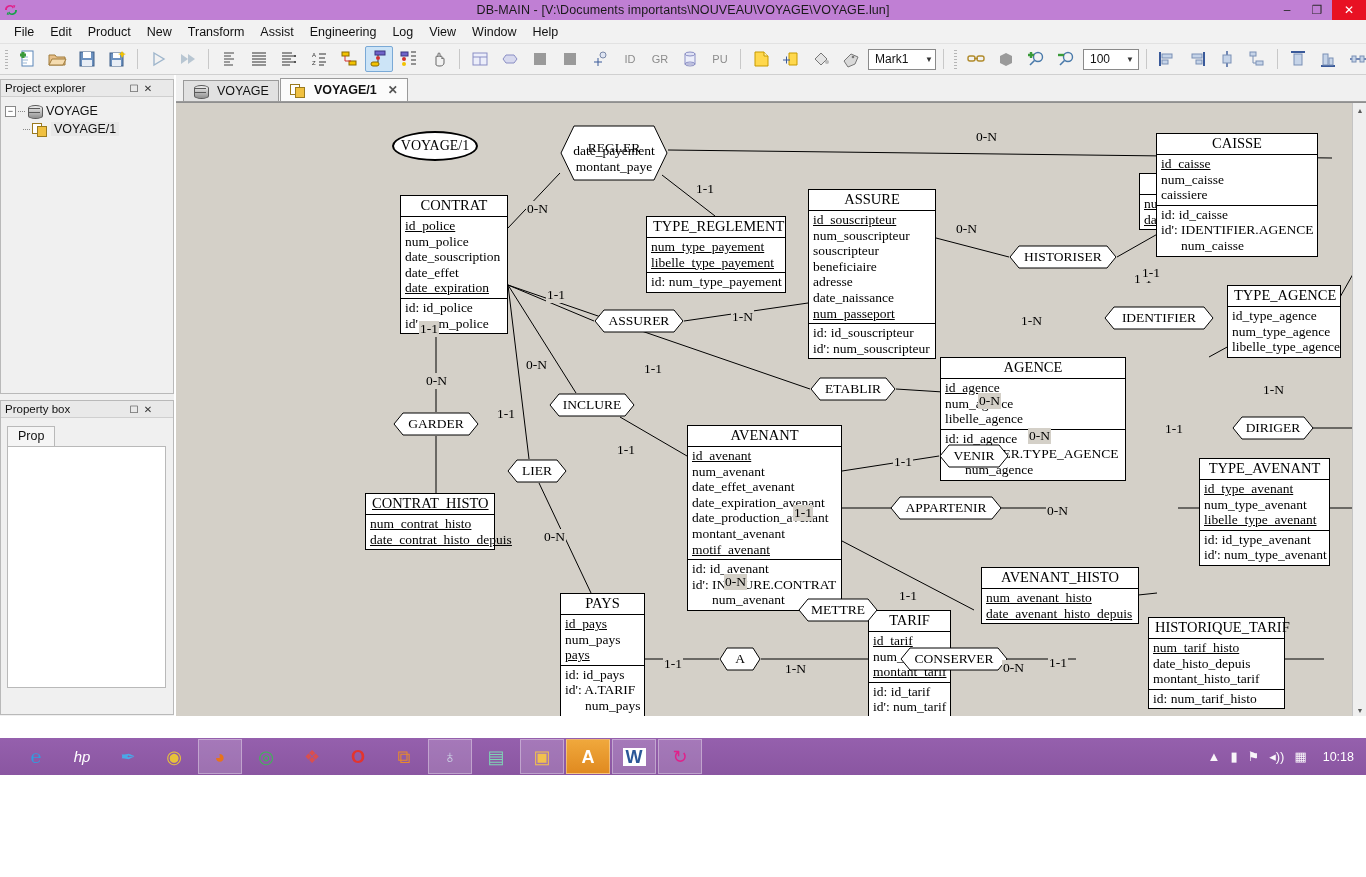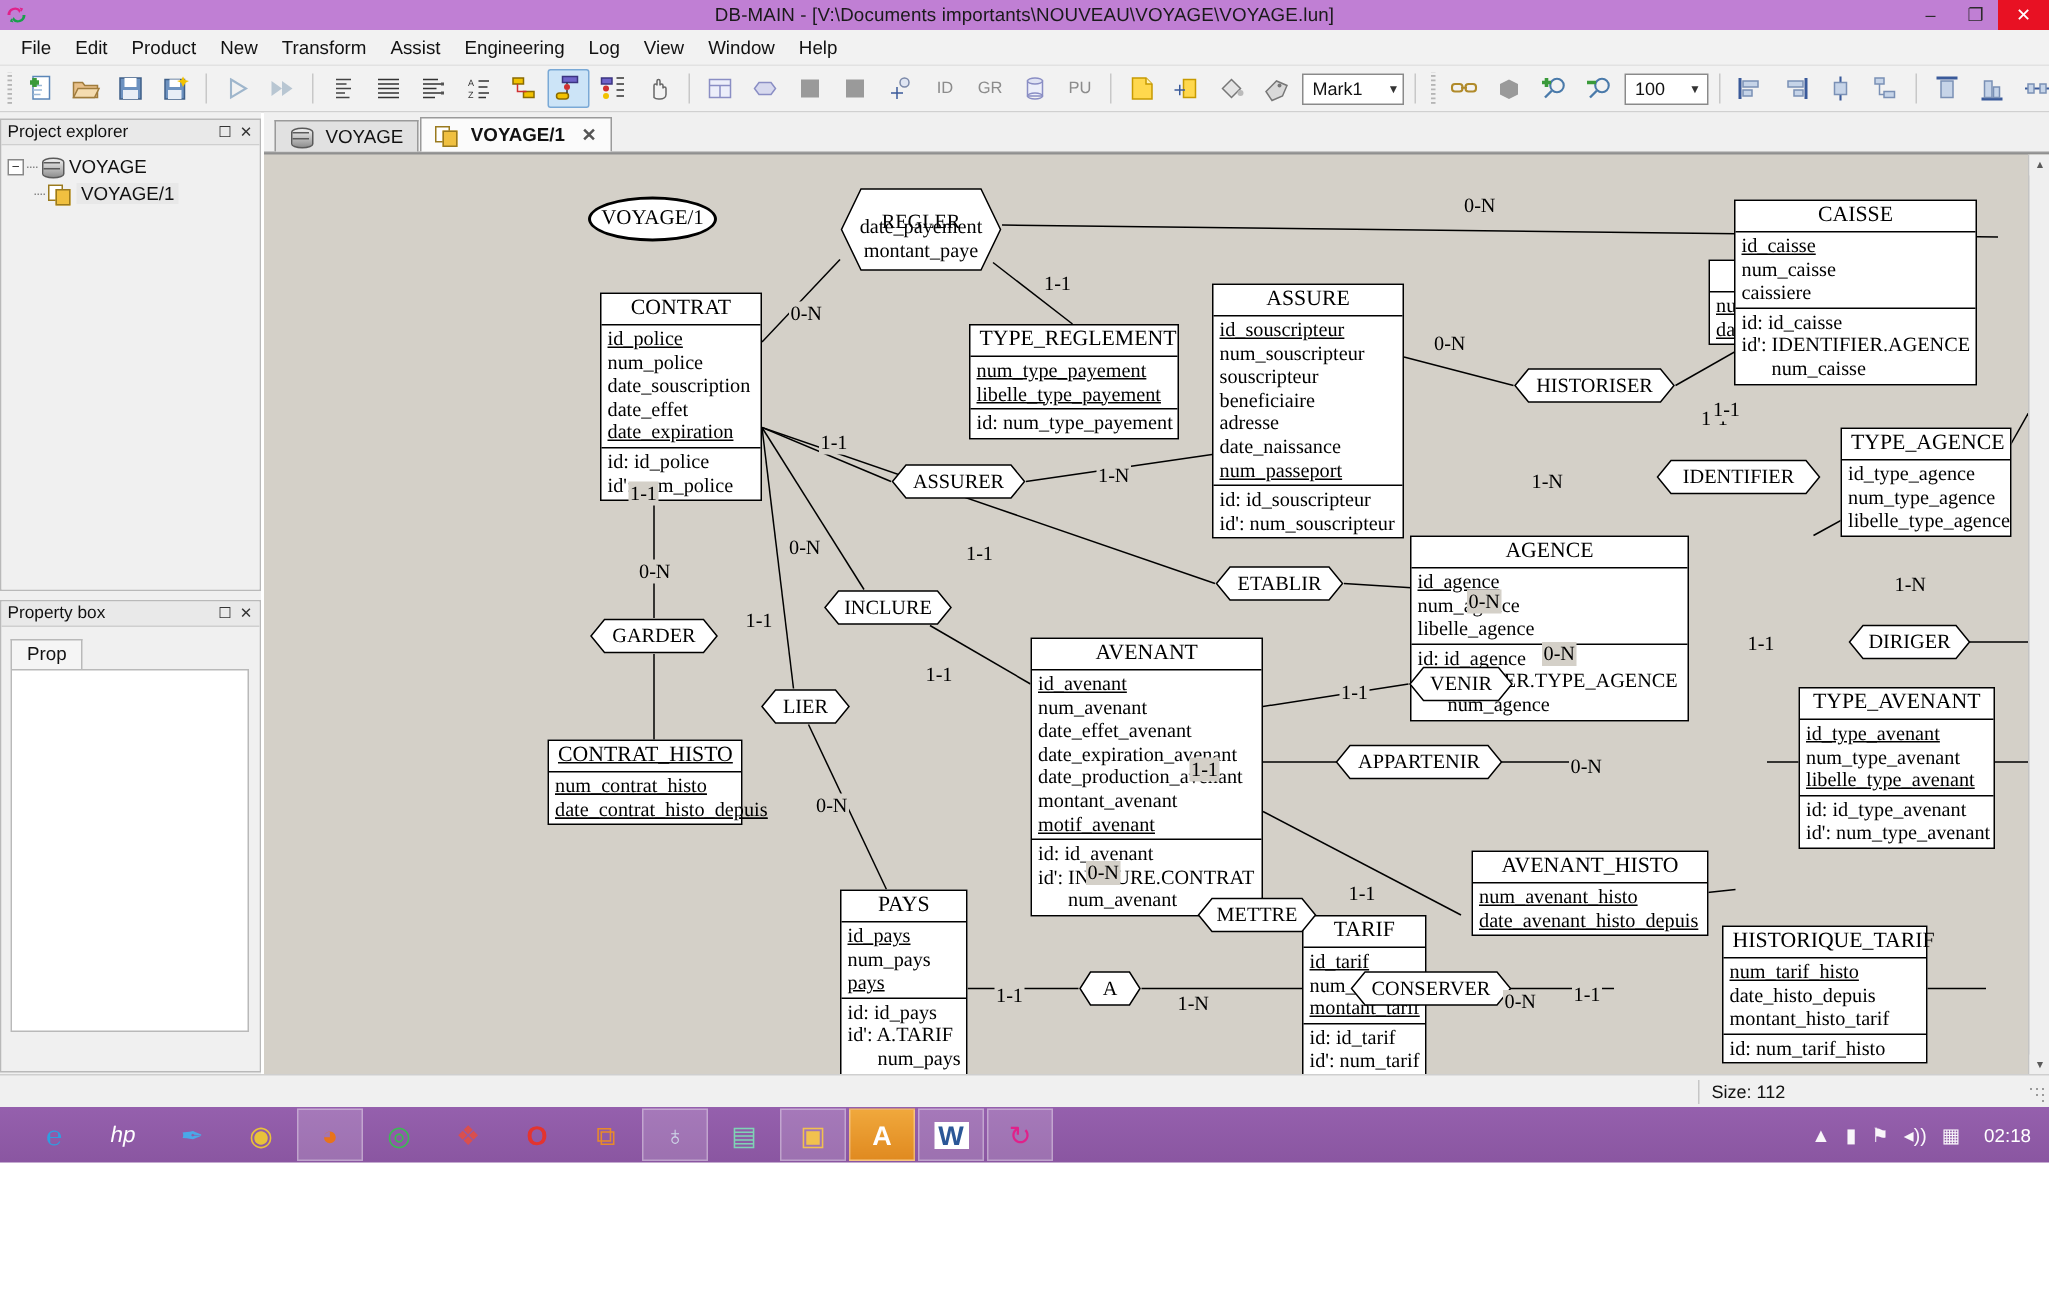--- a/index.html
+++ b/index.html
@@ -79,21 +79,21 @@
   .tb-combo.zoom .cv { min-width: 30px; }
 
   
   .leftdock {
     position: absolute; left: 0; top: 75px; width: 174px; height: 641px;
     background: #f0f0f0;
   }
   .panel { position: absolute; left: 0; width: 174px; background: #f0f0f0; }
   .panel-head {
     height: 17px; background: #e9e9e9; border-bottom: 1px solid #cfcfcf;
-    display: flex; align-items: center; padding: 0 2px 0 4px;
+    display: flex; align-items: center; padding: 0 18px 0 4px;
     font-size: 11.5px; color: #111;
   }
   .panel-head .ptitle { flex: 1; }
   .panel-head .pbtn { width: 14px; text-align: center; font-size: 10px; color: #333; }
   .panel-body { background: #f0f0f0; position: relative; }
 
   .tree { padding: 5px 0 0 4px; font-size: 12.5px; color: #111; }
   .tree-row { display: flex; align-items: center; height: 18px; }
   .tree-row.child { padding-left: 18px; }
   .expander {
@@ -994,26 +994,20 @@
 
       </div>
 
       <div class="vscroll">
         <div class="arrow up">▲</div>
         <div class="arrow down">▼</div>
       </div>
     </div>
   </div>
 
-  <div class="statusbar">
-    <div class="seg" style="width:1132px;"></div>
-    <div class="divider"></div>
-    <div class="seg">Size: 112</div>
-    <div class="grip-br"></div>
-  </div>
 
   <div class="taskbar">
     <div class="tb-items">
       <div class="tb-app">
         <span class="glyph" style="color:#2f9ee0;">℮</span>
       </div>
       <div class="tb-app">
         <span class="glyph" style="color:#ffffff;font-style:italic;font-size:15px;">hp</span>
       </div>
       <div class="tb-app">
@@ -1056,17 +1050,17 @@
         <span class="glyph" style="color:#e0218a;">↻</span>
       </div>
     </div>
 
     <div class="tray">
       <span class="tr-ic">▲</span>
       <span class="tr-ic">▮</span>
       <span class="tr-ic">⚑</span>
       <span class="tr-ic">◂))</span>
       <span class="tr-ic">▦</span>
-      <span class="clock">02:18</span>
+      <span class="clock">10:18</span>
     </div>
   </div>
 
 </div>
 
 </body></html>

